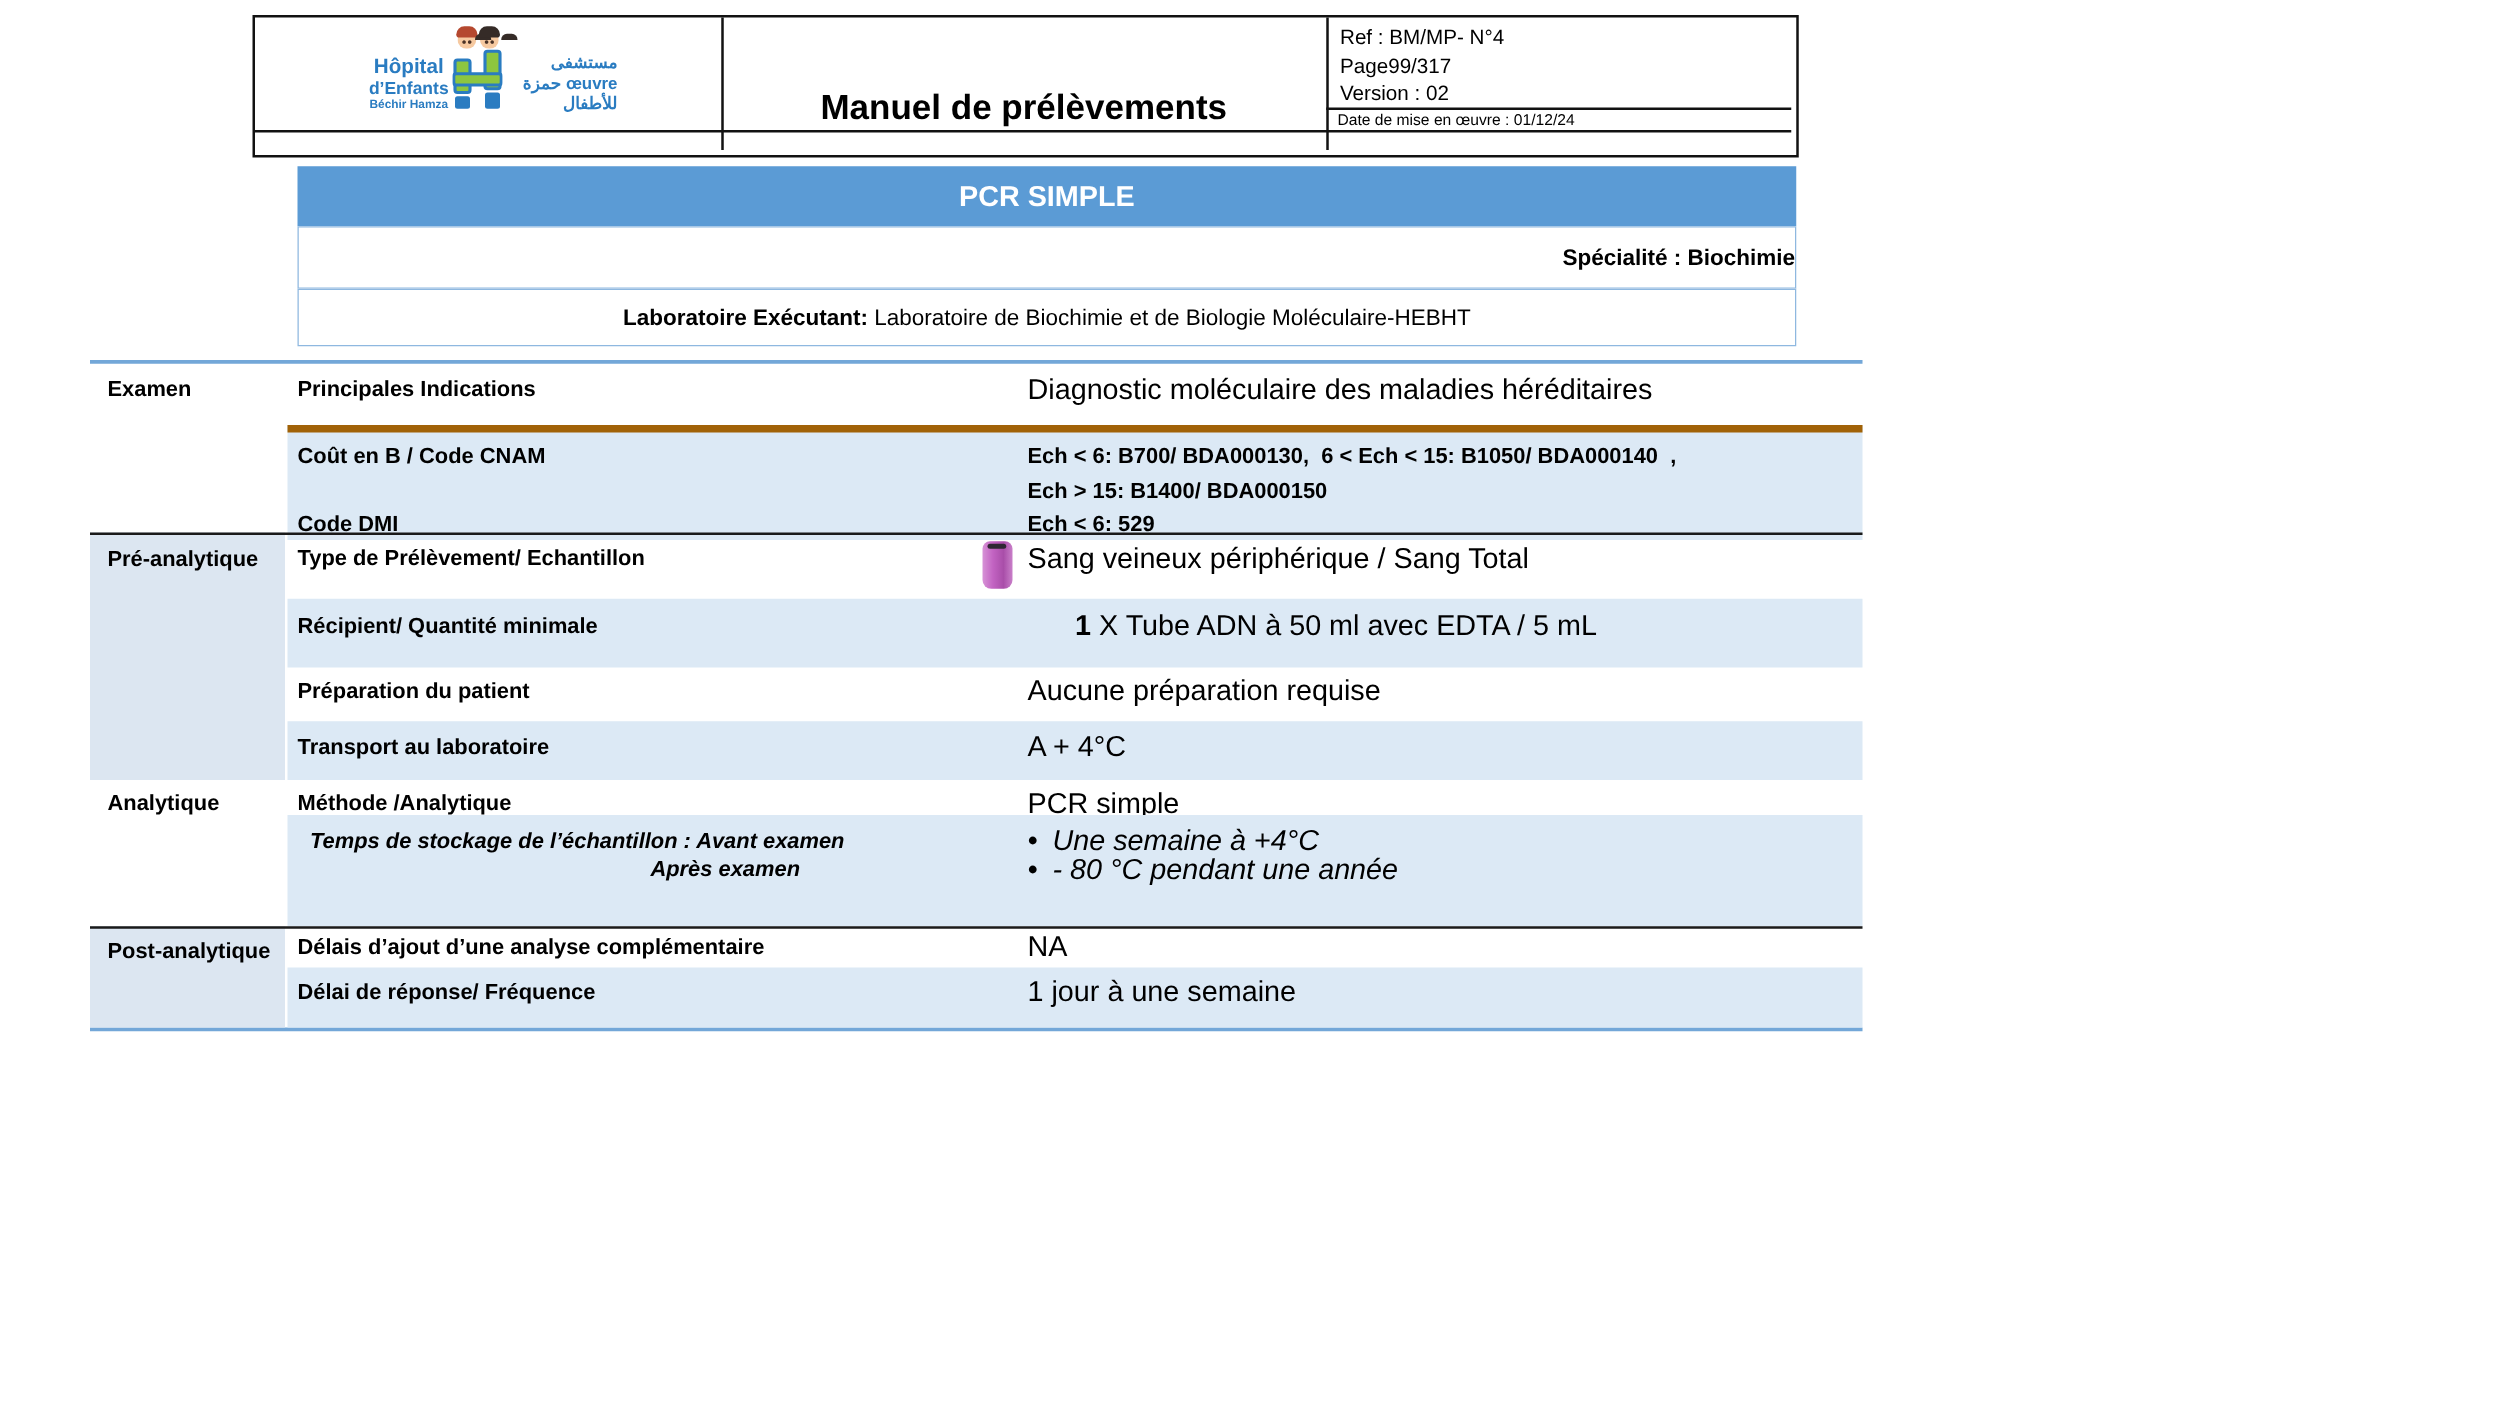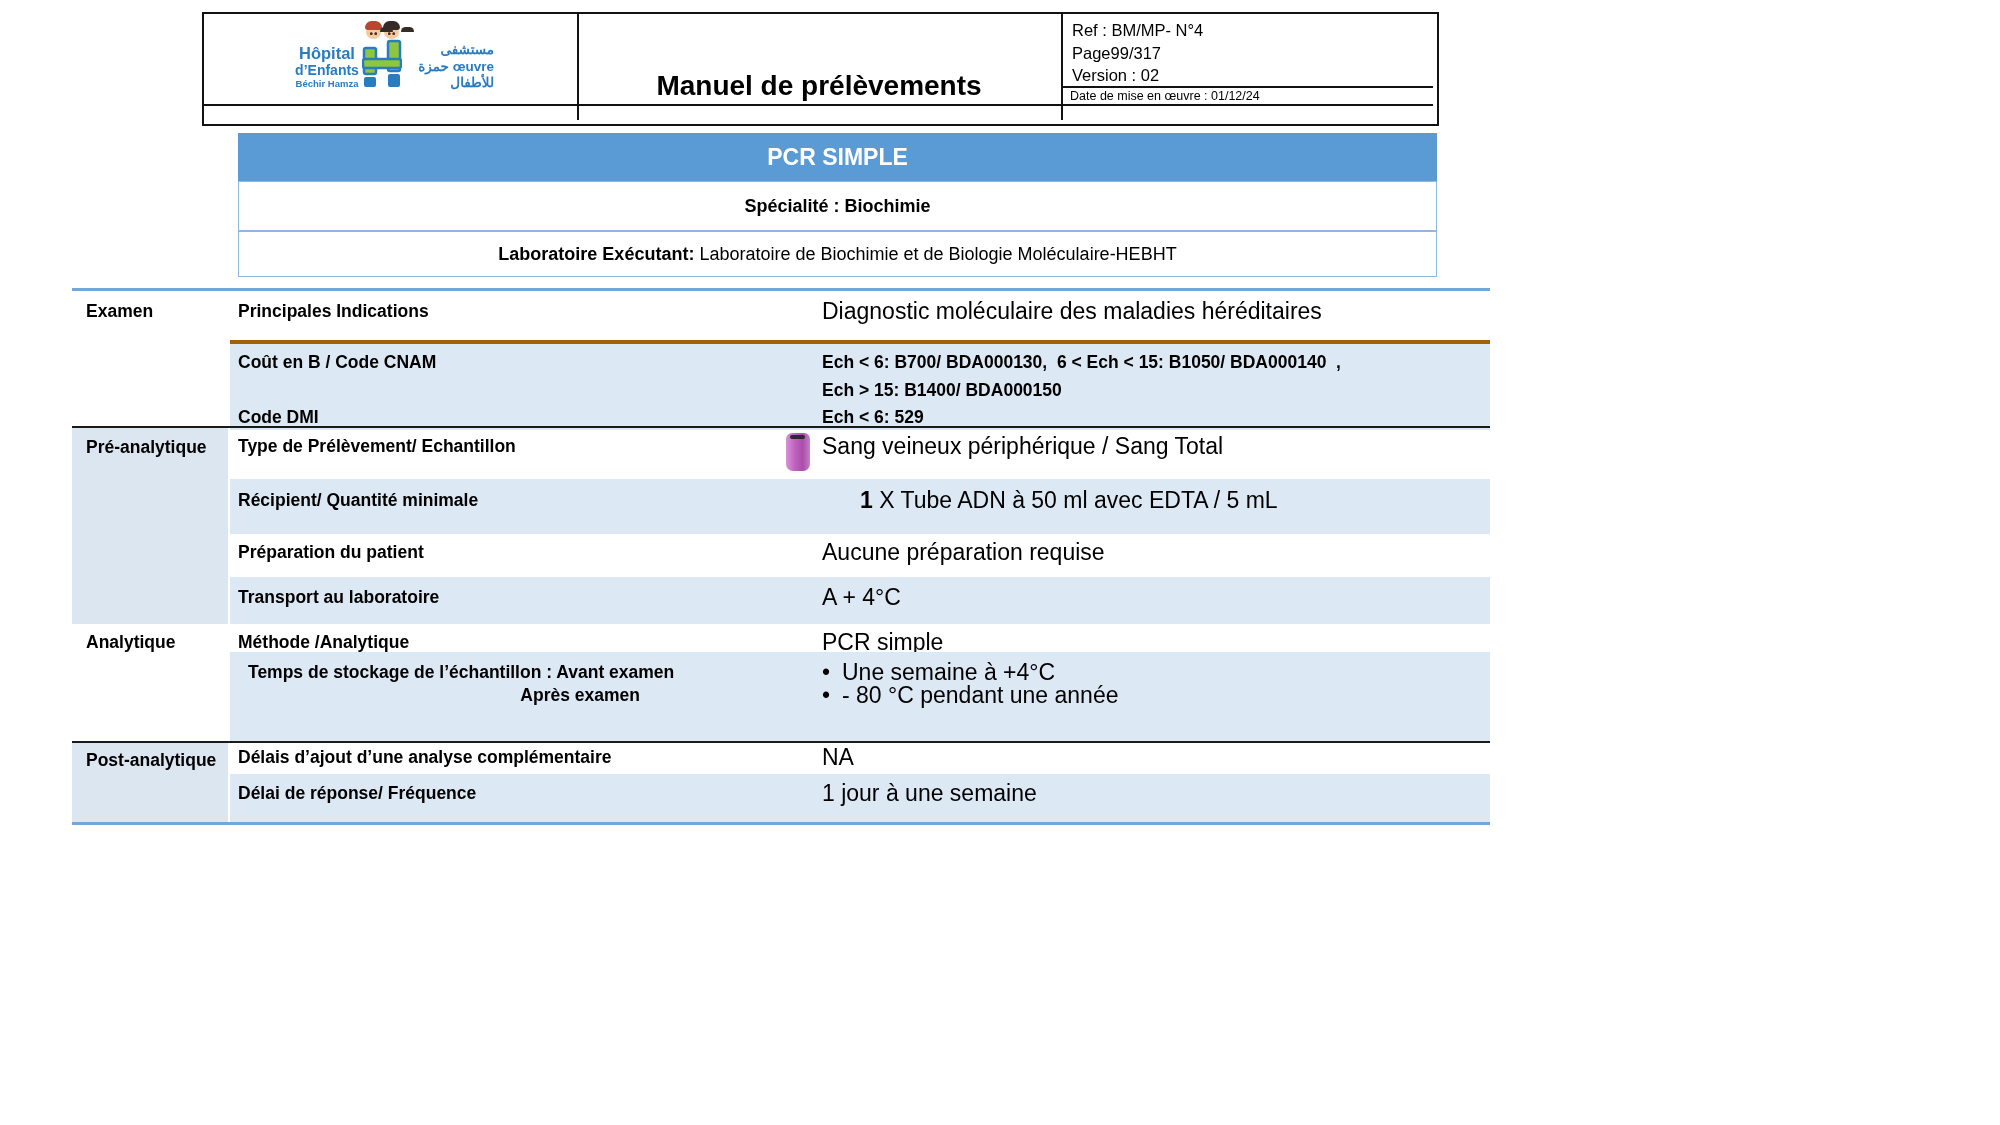--- a/index.html
+++ b/index.html
@@ -25,21 +25,21 @@
   .kid{position:absolute;width:15px;height:14px;border-radius:50%;
        background:radial-gradient(circle at 35% 62%,#4a3226 1px,rgba(0,0,0,0) 1.8px),
                   radial-gradient(circle at 65% 62%,#4a3226 1px,rgba(0,0,0,0) 1.8px),#f6c9a0;}
   .kid::before{content:"";position:absolute;left:-1px;top:-4px;width:17px;height:9px;border-radius:8px 8px 3px 3px;}
   .kid.boy::before{background:#b5482f;}
   .kid.girl::before{background:#352b27;box-shadow:-5px 4px 0 -2px #352b27,16px 4px 0 -2px #352b27;}
   
   .banner{left:238px;top:133px;width:1199px;height:48px;text-align:center;line-height:48px;
           color:#fff;font-weight:bold;font-size:23px;}
   .spec-row{left:238px;top:181px;width:1197px;height:48px;border:1px solid #8eb8e0;background:#fff;
-            text-align:center;line-height:48px;font-size:18px;font-weight:bold;color:#000;}
+            text-align:right;line-height:48px;font-size:18px;font-weight:bold;color:#000;}
   .lab-row{left:238px;top:231px;width:1197px;height:44px;border:1px solid #8eb8e0;background:#fff;
            text-align:center;line-height:44px;font-size:18px;color:#000;}
   .lab-row b{font-weight:bold;}
   
   .grid{left:72px;top:288px;width:1418px;height:531px;border-top:3px solid #73a7d8;border-bottom:3px solid #73a7d8;background:#fff;}
   .side-blue{position:absolute;left:0;width:156px;background:#dce6f1;}
   .blue-block{position:absolute;left:158px;width:1260px;background:#dce9f5;}
   .blk-line{position:absolute;left:0;width:1418px;border-top:2px solid #1a1a1a;}
   .sec{position:absolute;left:14px;font-size:17.5px;font-weight:bold;line-height:21px;color:#000;}
   .lbl{position:absolute;font-size:17.5px;font-weight:bold;line-height:21px;color:#000;}
@@ -108,21 +108,21 @@
     <div class="side-blue" style="top:450px;height:81px;"></div>
 
     <div class="sec" style="top:10px;">Examen</div>
     <div class="sec" style="top:146px;">Pré-analytique</div>
     <div class="sec" style="top:341px;">Analytique</div>
     <div class="sec" style="top:459px;">Post-analytique</div>
 
     <div class="lbl" style="left:166px;top:10px;">Principales Indications</div>
     <div class="val" style="left:750px;top:10px;">Diagnostic moléculaire des maladies héréditaires</div>
 
-    <div class="blue-block" style="top:49px;height:86px;border-top:4px solid #a16207;">
+    <div class="blue-block" style="top:49px;height:86px;border-top:6px solid #a16207;">
       <div class="lbl" style="left:8px;top:8px;">Coût en B / Code CNAM</div>
       <div class="lbl pre" style="left:592px;top:8px;">Ech &lt; 6: B700/ BDA000130,  6 &lt; Ech &lt; 15: B1050/ BDA000140  ,</div>
       <div class="lbl pre" style="left:592px;top:36px;">Ech &gt; 15: B1400/ BDA000150</div>
       <div class="lbl" style="left:8px;top:63px;">Code DMI</div>
       <div class="lbl" style="left:592px;top:63px;">Ech &lt; 6: 529</div>
     </div>
 
     <div class="blk-line" style="top:135px;"></div>
 
     <div class="lbl" style="left:166px;top:145px;">Type de Prélèvement/ Echantillon</div>
@@ -140,21 +140,21 @@
     <div class="val" style="left:750px;top:251px;">Aucune préparation requise</div>
 
     <div class="blue-block" style="top:286px;height:47px;">
       <div class="lbl" style="left:8px;top:10px;">Transport au laboratoire</div>
       <div class="val" style="left:592px;top:10px;">A + 4°C</div>
     </div>
 
     <div class="lbl" style="left:166px;top:341px;">Méthode /Analytique</div>
     <div class="val" style="left:750px;top:341px;">PCR simple</div>
 
-    <div class="blue-block" style="top:361px;height:89px;">
+    <div class="blue-block" style="top:361px;height:89px;font-style:italic;">
       <div class="lbl" style="left:18px;top:10px;">Temps de stockage de l’échantillon : Avant examen</div>
       <div class="lbl" style="left:10px;top:33px;width:400px;text-align:right;">Après examen</div>
       <div class="val bullet-item" style="left:592px;top:10px;"><span class="bdot">•</span><span>Une semaine à +4°C</span></div>
       <div class="val bullet-item" style="left:592px;top:33px;"><span class="bdot">•</span><span>- 80 °C pendant une année</span></div>
     </div>
 
     <div class="blk-line" style="top:450px;"></div>
 
     <div class="lbl" style="left:166px;top:456px;">Délais d’ajout d’une analyse complémentaire</div>
     <div class="val" style="left:750px;top:456px;">NA</div>

